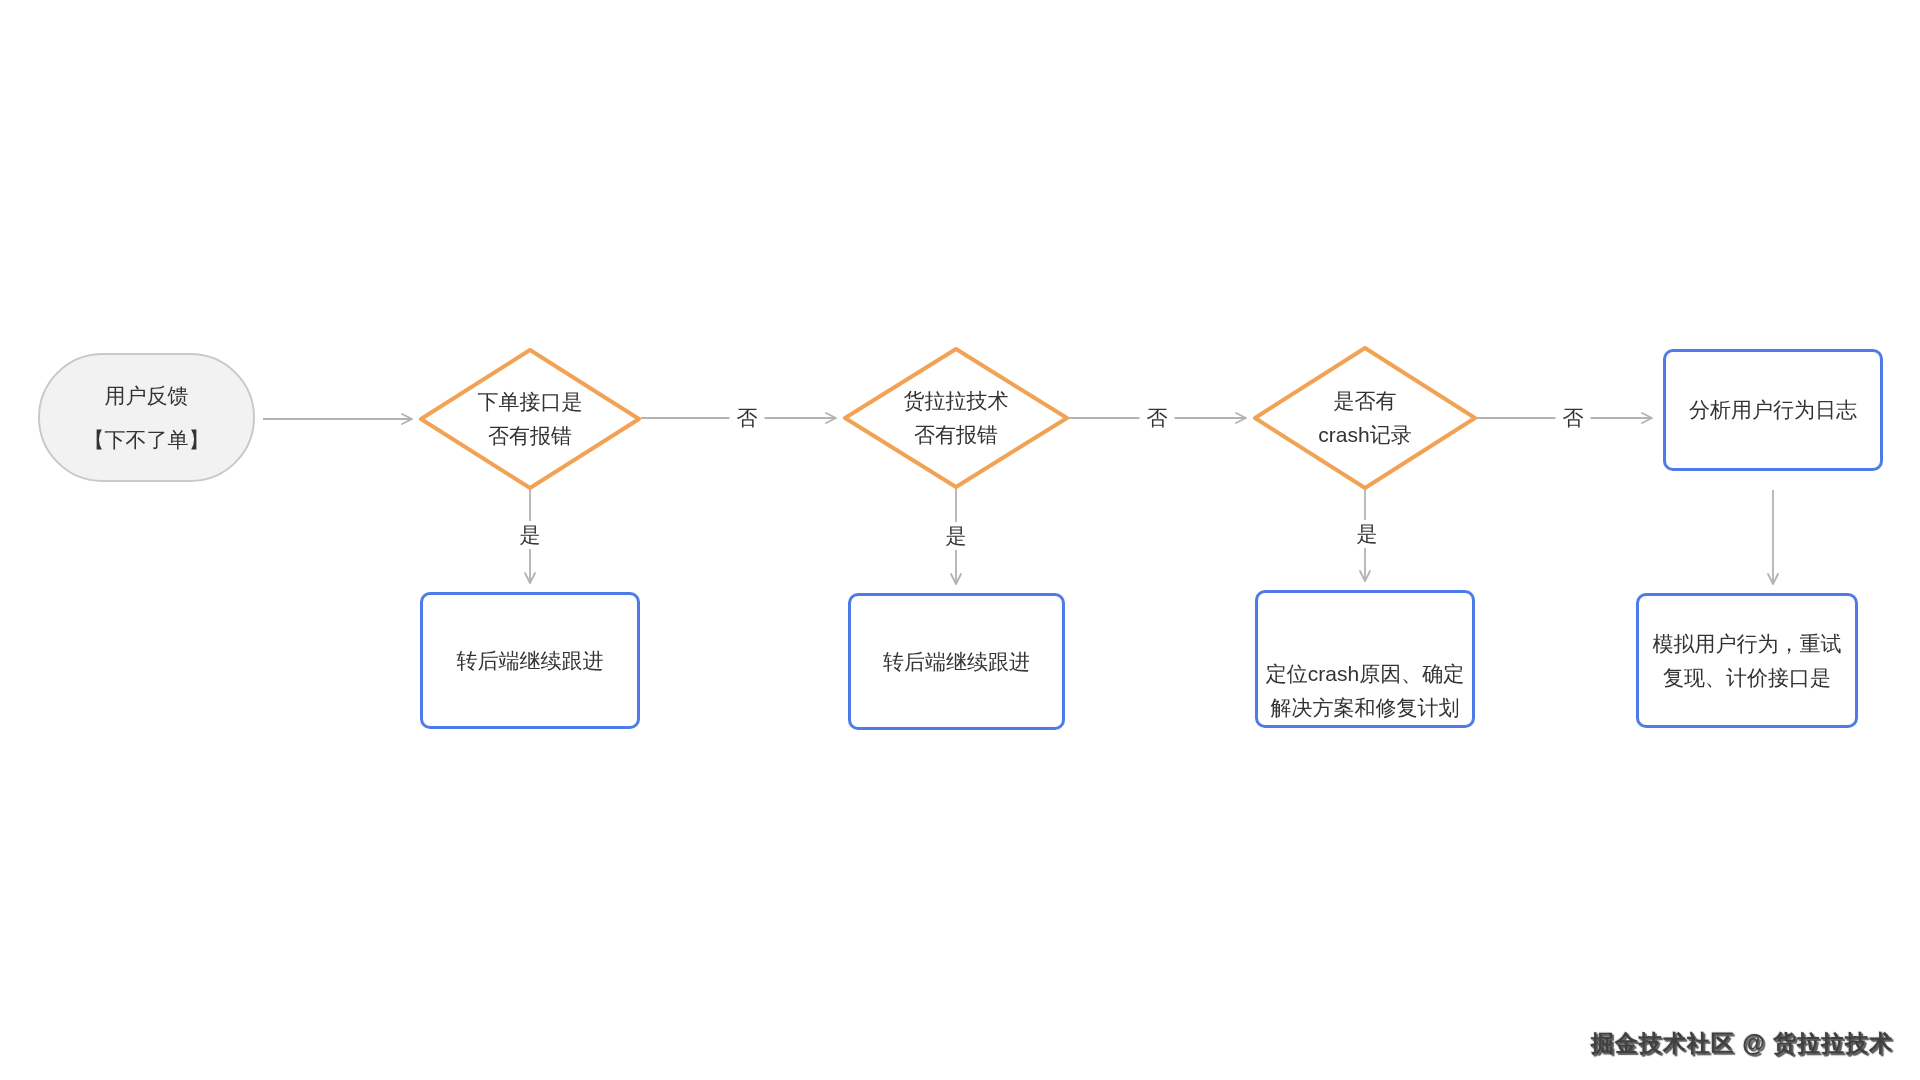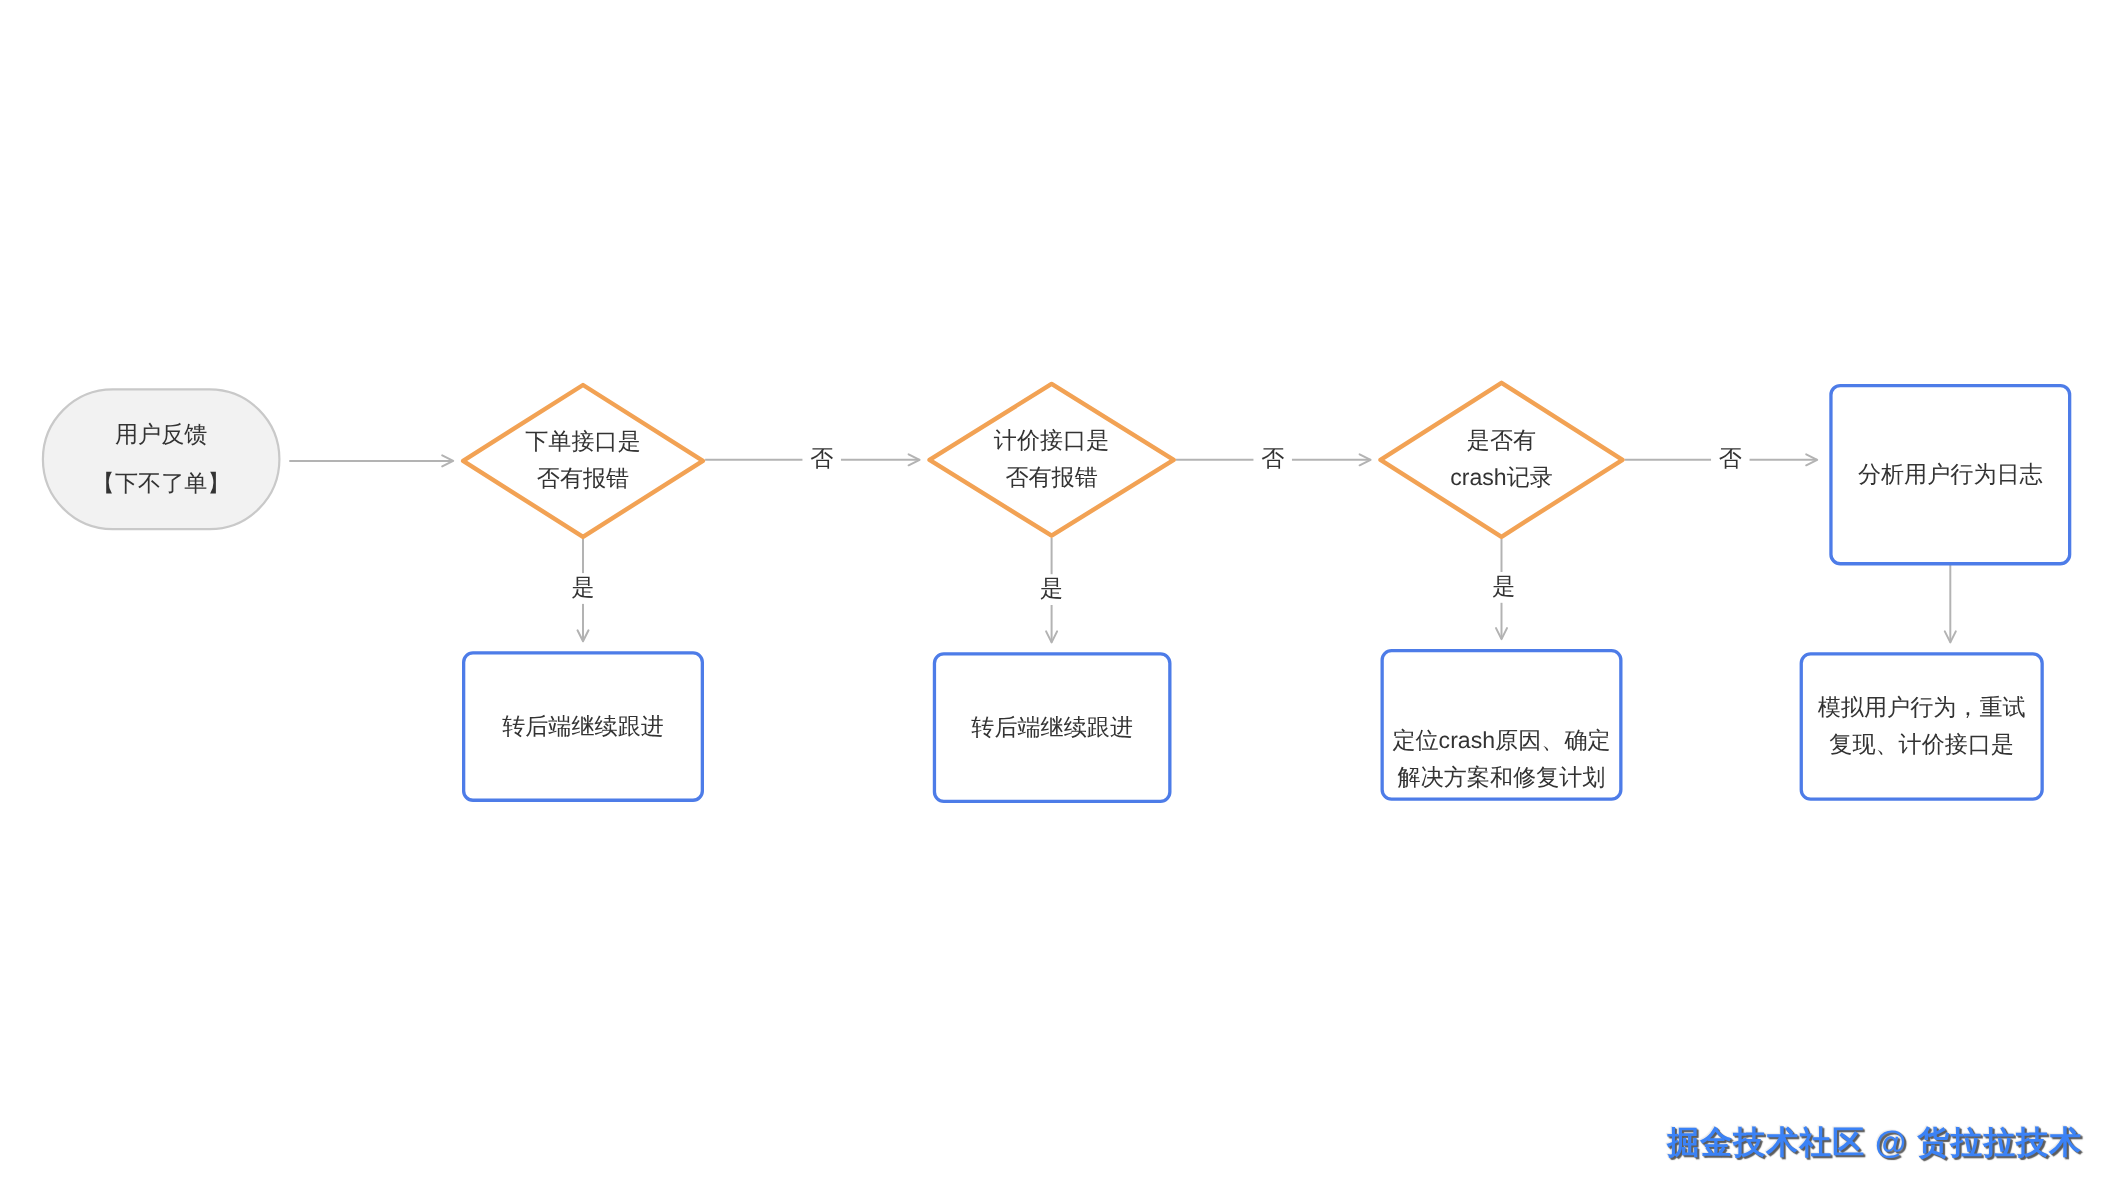--- a/index.html
+++ b/index.html
@@ -59,24 +59,24 @@
     background: #ffffff;
     padding: 2px 7px;
     font-size: 21px;
     line-height: 24px;
     color: var(--text);
   }
   .watermark {
     position: absolute;
     right: 27px;
     bottom: 21px;
-    font-size: 29px;
+    font-size: 23px;
     font-weight: bold;
     letter-spacing: 1px;
-    color: #3b82f6;
+    color: #404040;
     text-shadow:
       2px 2px 1px #5c5c5c,
       1px 1px 1px #777777,
       -1px -1px 1px #e9e9e9;
   }
 </style>
 </head>
 <body>
 
 <div class="canvas">
@@ -106,39 +106,39 @@
   <div class="node start" style="left:38px; top:353px; width:217px; height:129px;">
     <div>用户反馈</div>
     <div>【下不了单】</div>
   </div>
 
   <div class="node diamond-text" style="left:421px; top:350px; width:218px; height:138px;">
     <div>下单接口是</div>
     <div>否有报错</div>
   </div>
   <div class="node diamond-text" style="left:845px; top:349px; width:222px; height:138px;">
-    <div>计价接口是</div>
+    <div>货拉拉技术</div>
     <div>否有报错</div>
   </div>
   <div class="node diamond-text" style="left:1255px; top:348px; width:220px; height:140px;">
     <div>是否有</div>
     <div>crash记录</div>
   </div>
 
   <div class="node process" style="left:420px; top:592px; width:220px; height:137px;">
     <div>转后端继续跟进</div>
   </div>
   <div class="node process" style="left:848px; top:593px; width:217px; height:137px;">
     <div>转后端继续跟进</div>
   </div>
   <div class="node process" style="left:1255px; top:590px; width:220px; height:138px;justify-content:flex-end;">
     <div>定位crash原因、确定</div>
     <div>解决方案和修复计划</div>
   </div>
-  <div class="node process" style="left:1663px; top:349px; width:220px; height:165px;justify-content:center;">
+  <div class="node process" style="left:1663px; top:349px; width:220px; height:122px;justify-content:center;">
     <div>分析用户行为日志</div>
   </div>
   <div class="node process" style="left:1636px; top:593px; width:222px; height:135px;">
     <div>模拟用户行为，重试</div>
     <div>复现、计价接口是</div>
   </div>
 
   <div class="edge-label" style="left:747px; top:418px;">否</div>
   <div class="edge-label" style="left:1157px; top:418px;">否</div>
   <div class="edge-label" style="left:1573px; top:418px;">否</div>

